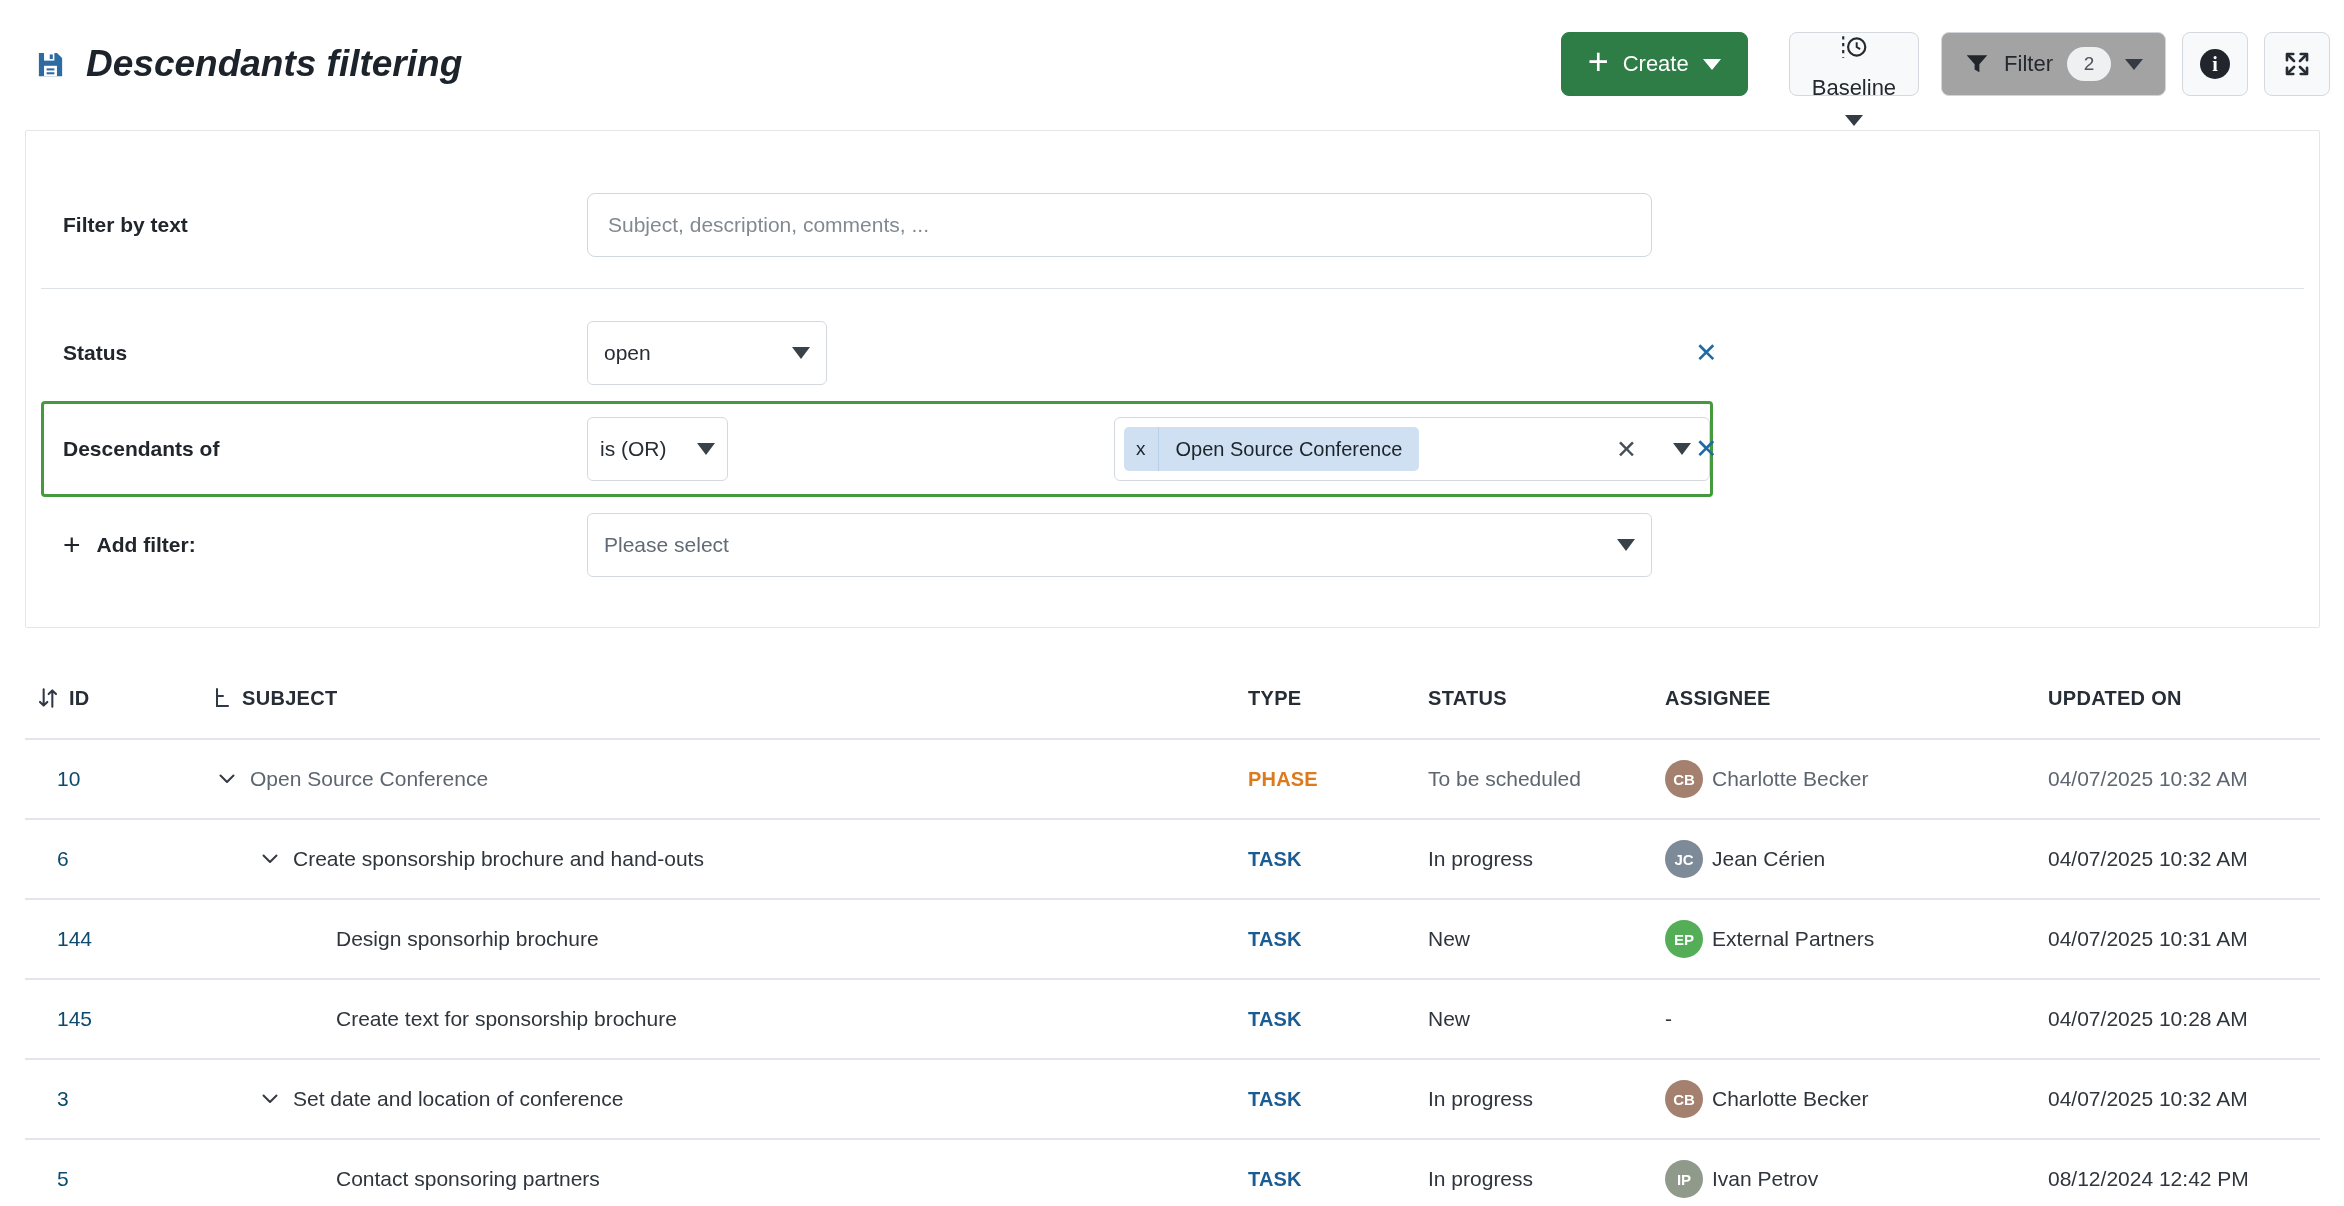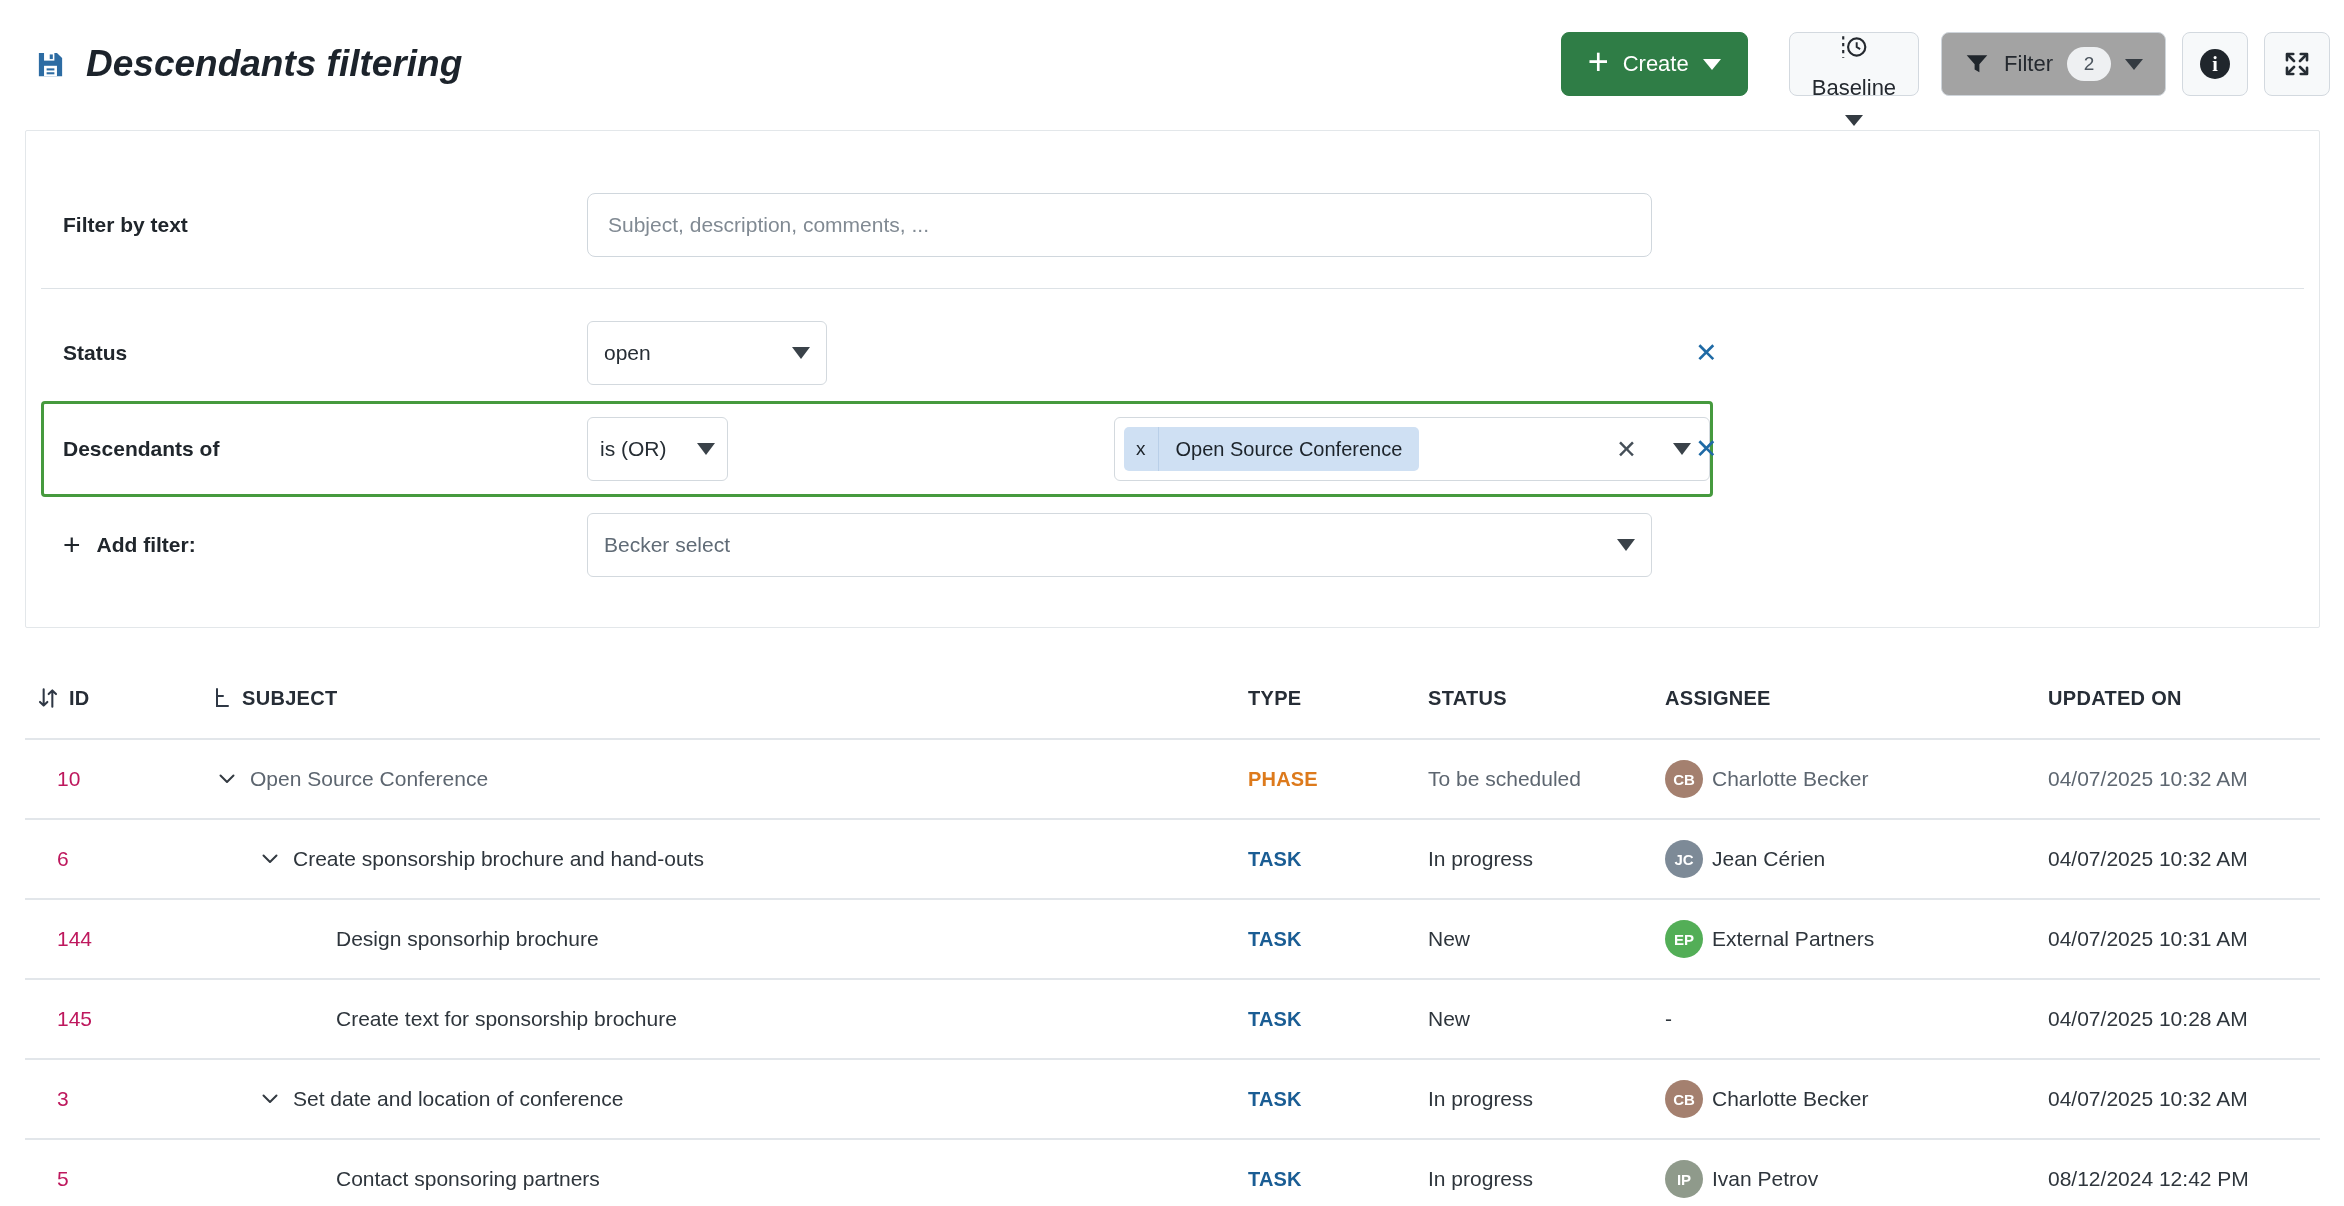--- a/index.html
+++ b/index.html
@@ -65,21 +65,21 @@
   .fdivider { border-top: 1px solid #dde2e6; margin: 15px 15px 16px 15px; }
   .plus-sm { font-size: 30px; font-weight: 400; color: #20262c; line-height: 1; }
 
   
   .wp-table { margin: 30px 24px 0 25px; width: 2295px; position: relative; }
   .tgrid { display: grid; grid-template-columns: 185px 1038px 180px 237px 383px 1fr; align-items: center; }
   .thead { height: 80px; font-size: 20px; font-weight: bold; color: #262d36; letter-spacing: 0.3px; }
   .thead .hcell { display: flex; align-items: center; gap: 8px; cursor: pointer; }
   .thead .hcell.id-h { padding-left: 10px; }
   .trow { height: 80px; border-top: 2px solid #e2e6ea; font-size: 21px; cursor: pointer; }
-  .trow .id-link { color: #be185d; padding-left: 32px; text-decoration: none; }
+  .trow .id-link { color: #0c4a6e; padding-left: 32px; text-decoration: none; }
   .subject-cell { display: flex; align-items: center; }
   .chev { width: 24px; height: 24px; margin-right: 11px; flex: 0 0 24px; cursor: pointer; }
   .type-cell { font-weight: bold; font-size: 20px; letter-spacing: 0.2px; }
   .assignee-cell { display: flex; align-items: center; gap: 9px; }
   .avatar { width: 38px; height: 38px; border-radius: 50%; color: #fff; font-size: 15px; font-weight: bold;
     display: flex; align-items: center; justify-content: center; flex: 0 0 38px; }
   .trow.muted .subject-cell, .trow.muted .status-cell, .trow.muted .assignee-name,
   .trow.muted .updated-cell { color: #5d6670; }
 
   svg { display: block; }
@@ -186,21 +186,21 @@
     <span class="remove-x">✕</span>
   </div>
 
   <div class="frow">
     <div class="frow-box two">
       <div class="flabel">
         <span class="plus-sm">+</span>
         <span>Add filter:</span>
       </div>
       <div class="sel addsel">
-        <span>Becker select</span>
+        <span>Please select</span>
         <span class="scaret"></span>
       </div>
     </div>
   </div>
 </div>
 
 <div class="wp-table">
   <div class="tgrid thead">
     <div class="hcell id-h">
       <span>

